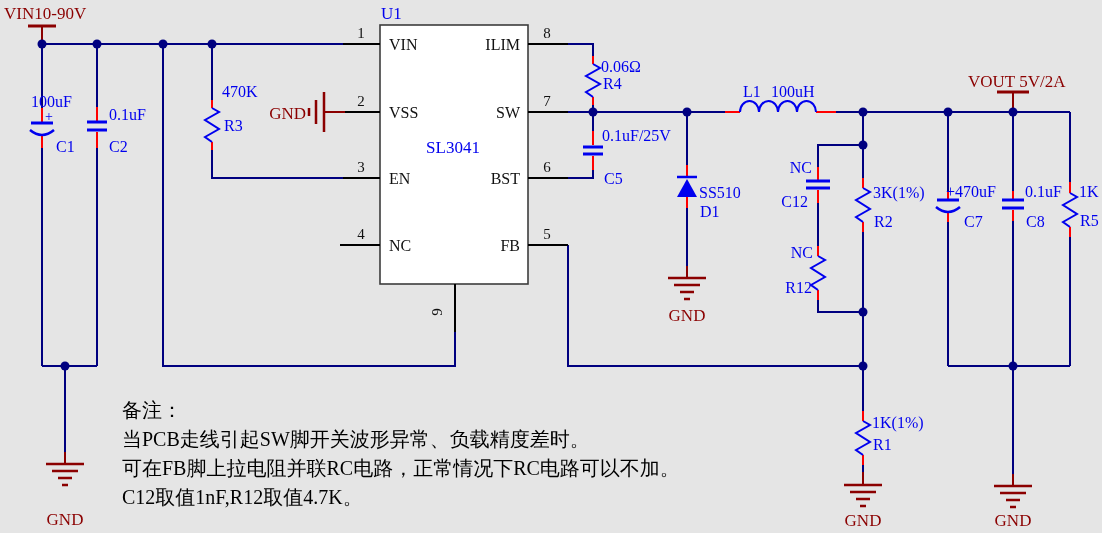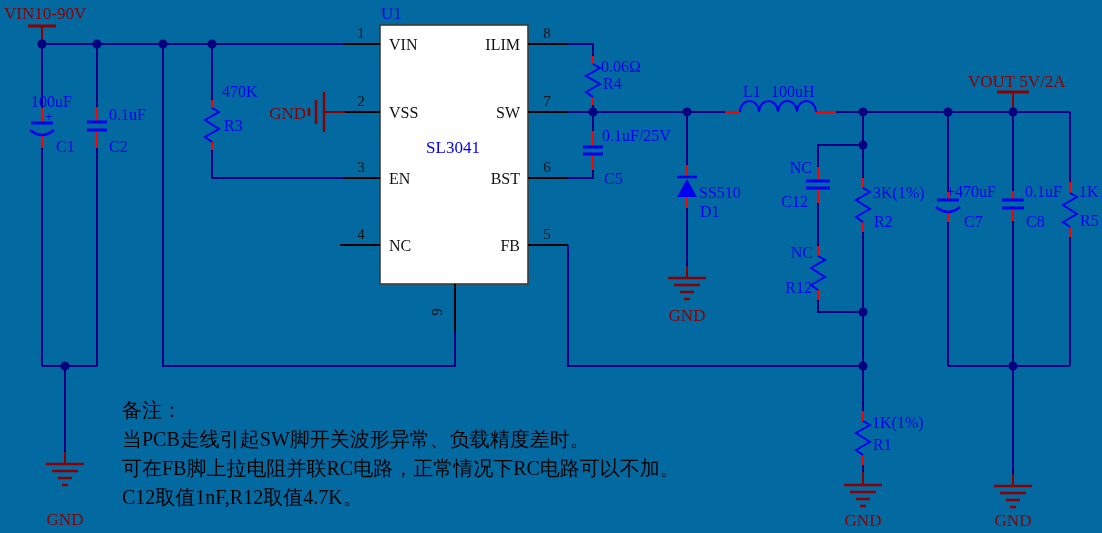--- a/index.html
+++ b/index.html
@@ -1,16 +1,16 @@
 <!DOCTYPE html>
 <html><head>
 <meta charset="utf-8">
 <style>
   html,body{margin:0;padding:0;background:#ffffff;}
-  .canvas{position:relative;width:1102px;height:533px;background:#0369a1;overflow:hidden;text-align:center;}
+  .canvas{position:relative;width:1102px;height:533px;background:#e5e5e5;overflow:hidden;text-align:center;}
   svg{display:block;}
   text{font-family:"Liberation Serif","DejaVu Serif",serif;}
   .note-text{font-family:"Liberation Serif","DejaVu Serif",serif;}
 </style>
 </head>
 <body>
 
 <div class="canvas">
 <svg width="1102" height="533" viewBox="0 0 1102 533" xmlns="http://www.w3.org/2000/svg">
 

